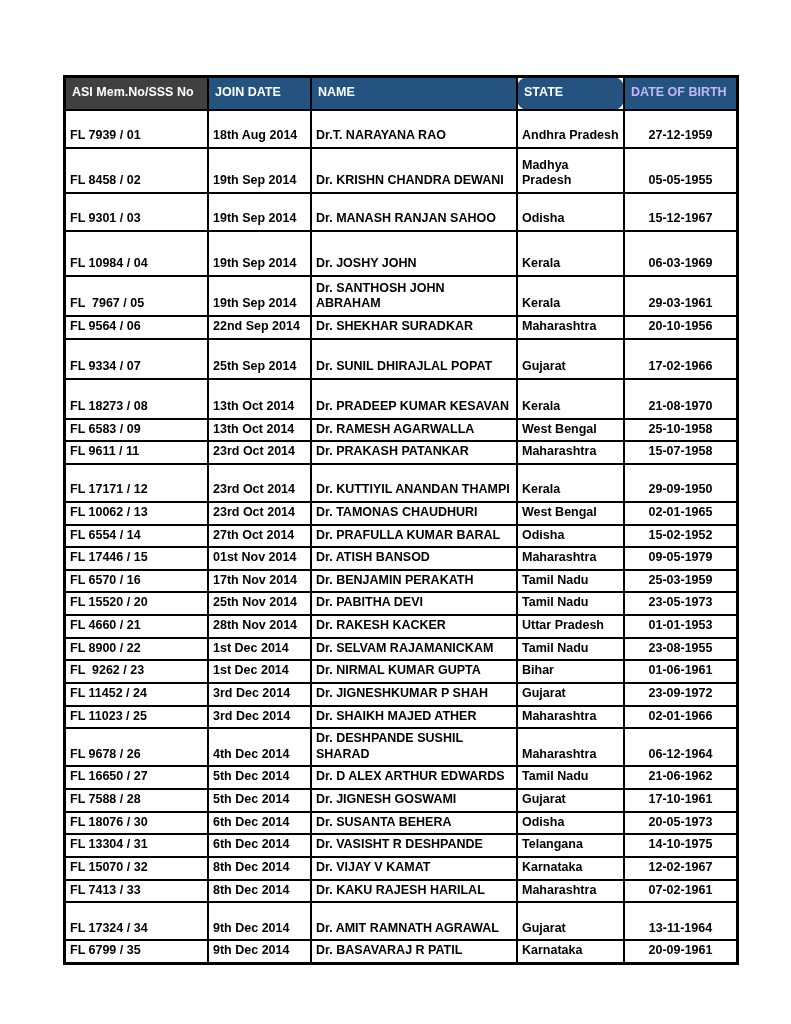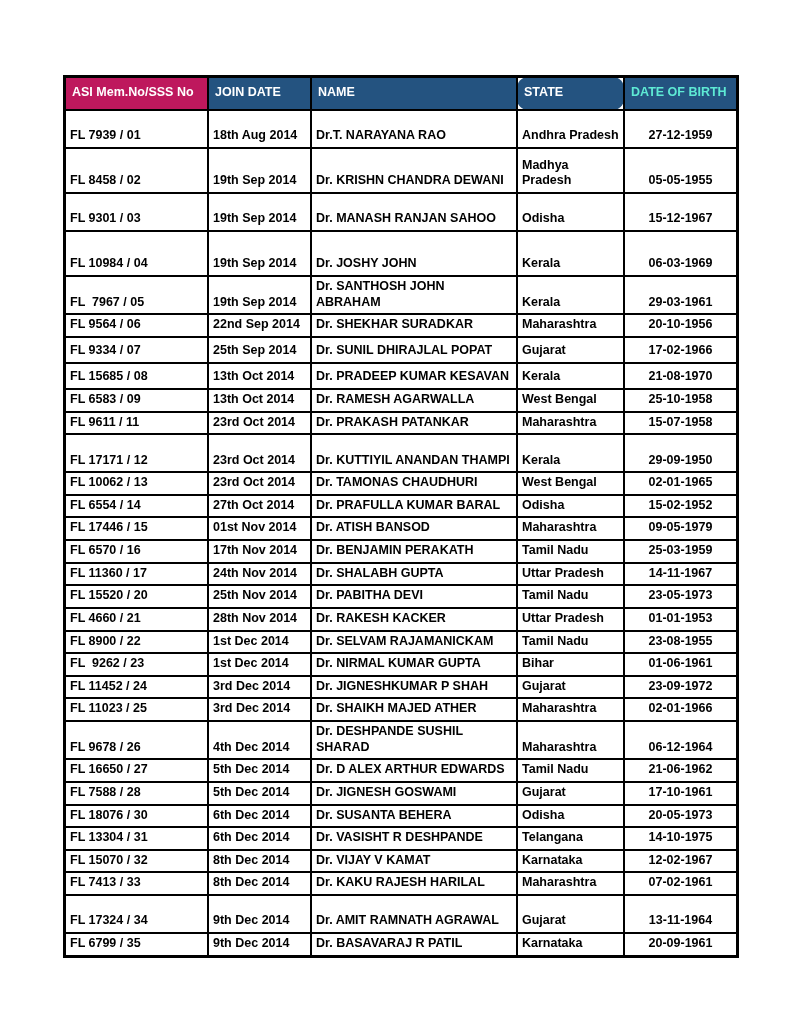--- a/index.html
+++ b/index.html
@@ -55,38 +55,38 @@
   
   .col-mem_no   { width: 131px; white-space: pre-wrap; }
   .col-join_date{ width: 91px;  }
   .col-name     { width: 194px; }
   .col-state    { width: 95px; border-radius: 11px;  }
   .col-dob      { width: 101px; }
   td.col-dob    { text-align: center; }
   th.col-dob    { text-align: left; }
   
   tbody tr          { height: 22px; }
-  tbody tr.med      { height: 26px; }
+  tbody tr.med      { height: 40px; }
   tbody tr.tall     { height: 38px; }
   tbody tr.xtall    { height: 45px; }
   tbody tr:last-child td { border-bottom: 3px solid #000000; }
 </style>
 </head>
 <body>
 
 <div class="page">
   <div class="table-wrap">
     <table class="member-table">
       <thead>
         <tr id="header-row">
-            <th class="col-mem_no" style="background: #be185d; color: rgb(255, 255, 255);">ASI Mem.No/SSS No</th>
+            <th class="col-mem_no" style="background: #404040; color: rgb(255, 255, 255);">ASI Mem.No/SSS No</th>
             <th class="col-join_date" style="background: rgb(36, 83, 128); color: rgb(255, 255, 255);">JOIN DATE</th>
             <th class="col-name" style="background: rgb(36, 83, 128); color: rgb(255, 255, 255);">NAME</th>
             <th class="col-state" style="background: rgb(36, 83, 128); color: rgb(255, 255, 255);">STATE</th>
-            <th class="col-dob" style="background: rgb(36, 83, 128); color: #5eead4;">DATE OF BIRTH</th>
+            <th class="col-dob" style="background: rgb(36, 83, 128); color: #c4b5fd;">DATE OF BIRTH</th>
           </tr>
       </thead>
       <tbody id="table-body">
           <tr class="tall">
             <td class="col-mem_no">FL 7939 / 01</td>
             <td class="col-join_date">18th Aug 2014</td>
             <td class="col-name">Dr.T. NARAYANA RAO</td>
             <td class="col-state">Andhra Pradesh</td>
             <td class="col-dob">27-12-1959</td>
           </tr>
@@ -126,21 +126,21 @@
             <td class="col-dob">20-10-1956</td>
           </tr>
           <tr class="med">
             <td class="col-mem_no">FL 9334 / 07</td>
             <td class="col-join_date">25th Sep 2014</td>
             <td class="col-name">Dr. SUNIL DHIRAJLAL POPAT</td>
             <td class="col-state">Gujarat</td>
             <td class="col-dob">17-02-1966</td>
           </tr>
           <tr class="med">
-            <td class="col-mem_no">FL 15685 / 08</td>
+            <td class="col-mem_no">FL 18273 / 08</td>
             <td class="col-join_date">13th Oct 2014</td>
             <td class="col-name">Dr. PRADEEP KUMAR KESAVAN</td>
             <td class="col-state">Kerala</td>
             <td class="col-dob">21-08-1970</td>
           </tr>
           <tr>
             <td class="col-mem_no">FL 6583 / 09</td>
             <td class="col-join_date">13th Oct 2014</td>
             <td class="col-name">Dr. RAMESH AGARWALLA</td>
             <td class="col-state">West Bengal</td>
@@ -180,27 +180,20 @@
             <td class="col-name">Dr. ATISH BANSOD</td>
             <td class="col-state">Maharashtra</td>
             <td class="col-dob">09-05-1979</td>
           </tr>
           <tr>
             <td class="col-mem_no">FL 6570 / 16</td>
             <td class="col-join_date">17th Nov 2014</td>
             <td class="col-name">Dr. BENJAMIN PERAKATH</td>
             <td class="col-state">Tamil Nadu</td>
             <td class="col-dob">25-03-1959</td>
-          </tr>
-          <tr>
-            <td class="col-mem_no">FL 11360 / 17</td>
-            <td class="col-join_date">24th Nov 2014</td>
-            <td class="col-name">Dr. SHALABH GUPTA</td>
-            <td class="col-state">Uttar Pradesh</td>
-            <td class="col-dob">14-11-1967</td>
           </tr>
           <tr>
             <td class="col-mem_no">FL 15520 / 20</td>
             <td class="col-join_date">25th Nov 2014</td>
             <td class="col-name">Dr. PABITHA DEVI</td>
             <td class="col-state">Tamil Nadu</td>
             <td class="col-dob">23-05-1973</td>
           </tr>
           <tr>
             <td class="col-mem_no">FL 4660 / 21</td>

